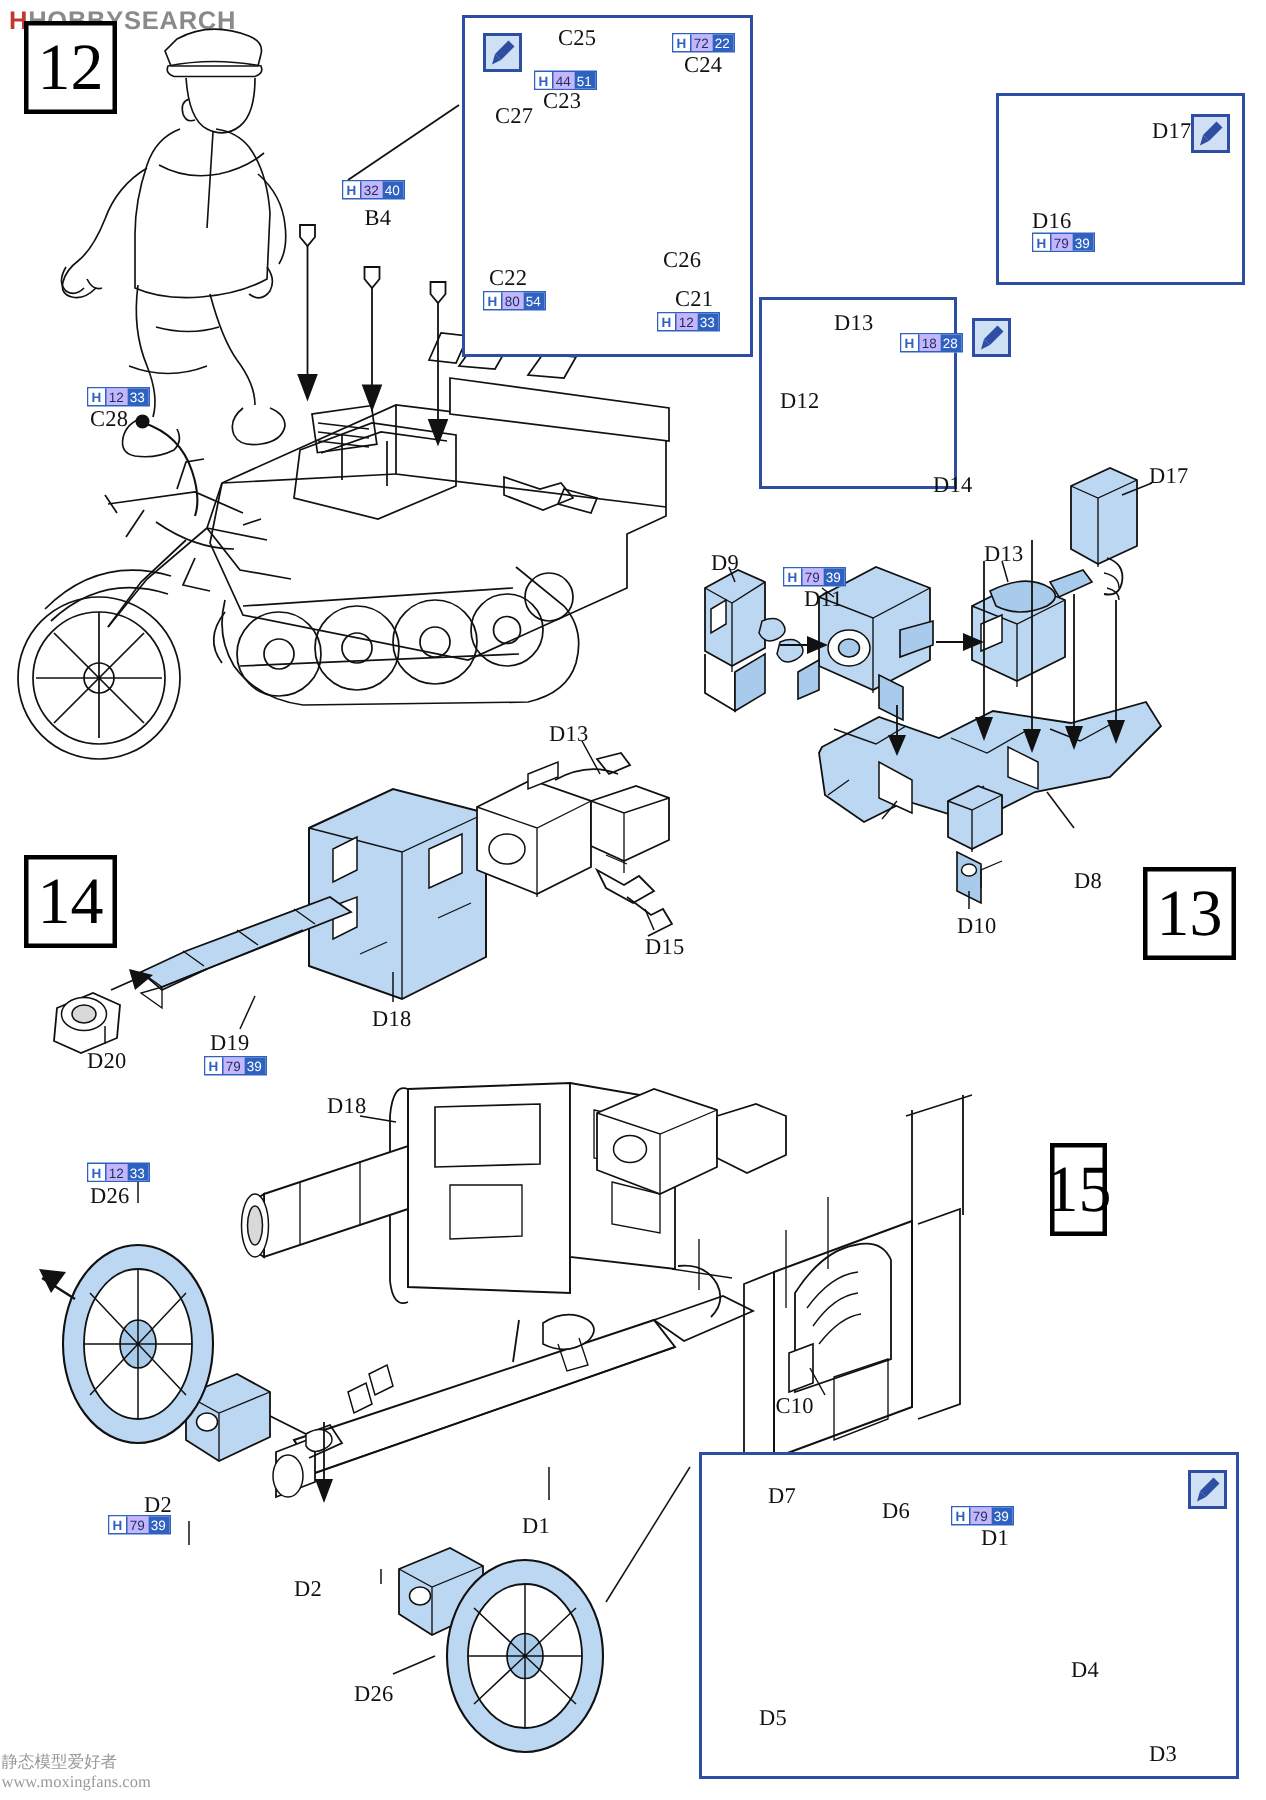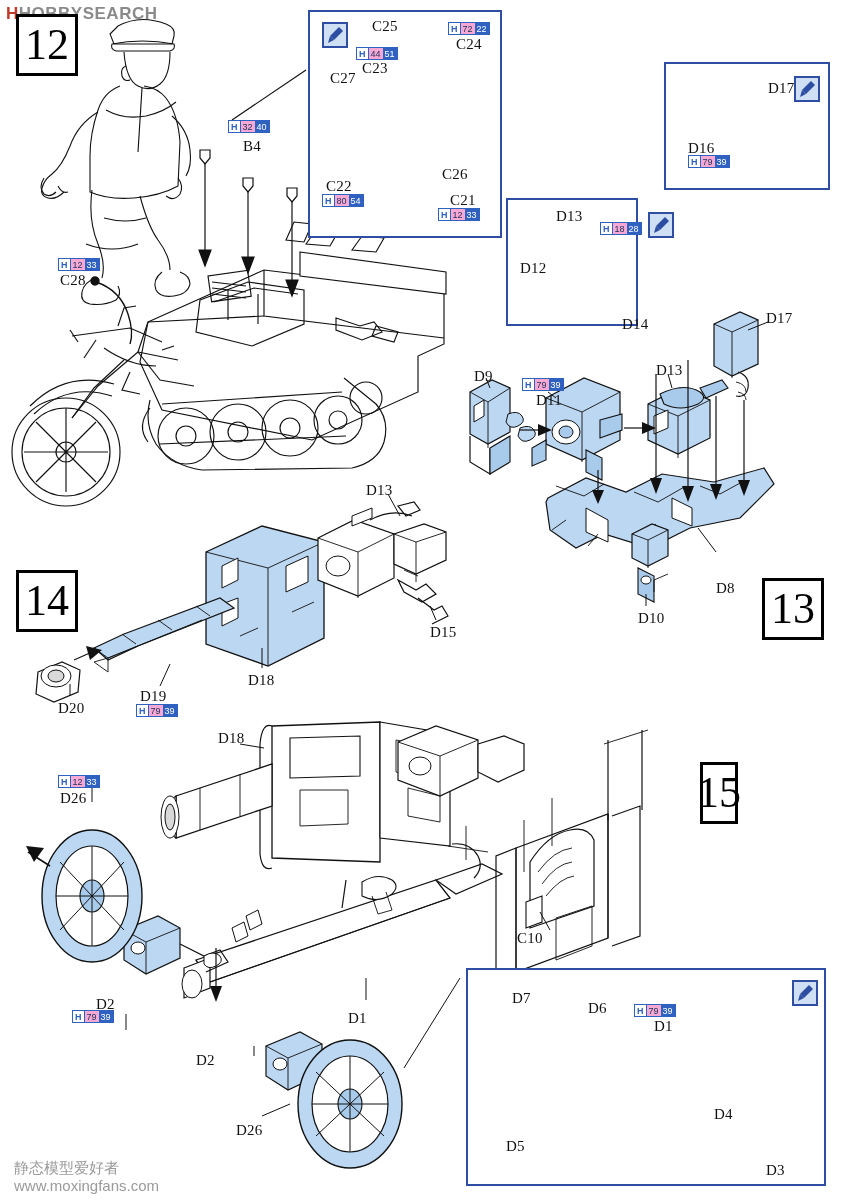--- a/index.html
+++ b/index.html
@@ -57,21 +57,21 @@
     box-sizing: border-box;
     background: #ffffff;
   }
   .chip .h {
     color: #2f62c0;
     padding: 0 2px;
     background: #ffffff;
     font-weight: bold;
   }
   .chip .n1 {
-    background: #f9a8d4;
+    background: #c4b5fd;
     color: #18305c;
     padding: 0 2px;
     border-left: 1px solid #2f62c0;
   }
   .chip .n2 {
     background: #2f62c0;
     color: #ffffff;
     padding: 0 2px;
   }
   
@@ -90,23 +90,23 @@
     left: 6px; top: 4px;
     font-family: "Liberation Sans", sans-serif;
     font-size: 17px;
     font-weight: bold;
     color: #8a8a8a;
     letter-spacing: 0.5px;
   }
   .wm-top .red { color: #c0392b; }
   .wm-bot {
     position: absolute;
-    left: 14px; bottom: 4px;
-    font-family: Liberation Sans, sans-serif;
-    font-size: 15px;
+    left: 1px; bottom: 4px;
+    font-family: Liberation Serif, serif;
+    font-size: 11px;
     color: #9a9a9a;
     line-height: 1.25;
   }
   svg.art { position: absolute; left: 0; top: 0; overflow: visible; }
   .fill-blue { fill: #bcd7f2; }
   .fill-blue2 { fill: #a9cbeb; }
   .fill-white { fill: #ffffff; }
   .fill-grey { fill: #d9d9d9; }
   .st { stroke: #111111; stroke-width: 1.2; fill: none; }
   .st-thin { stroke: #111111; stroke-width: 0.9; fill: none; }

